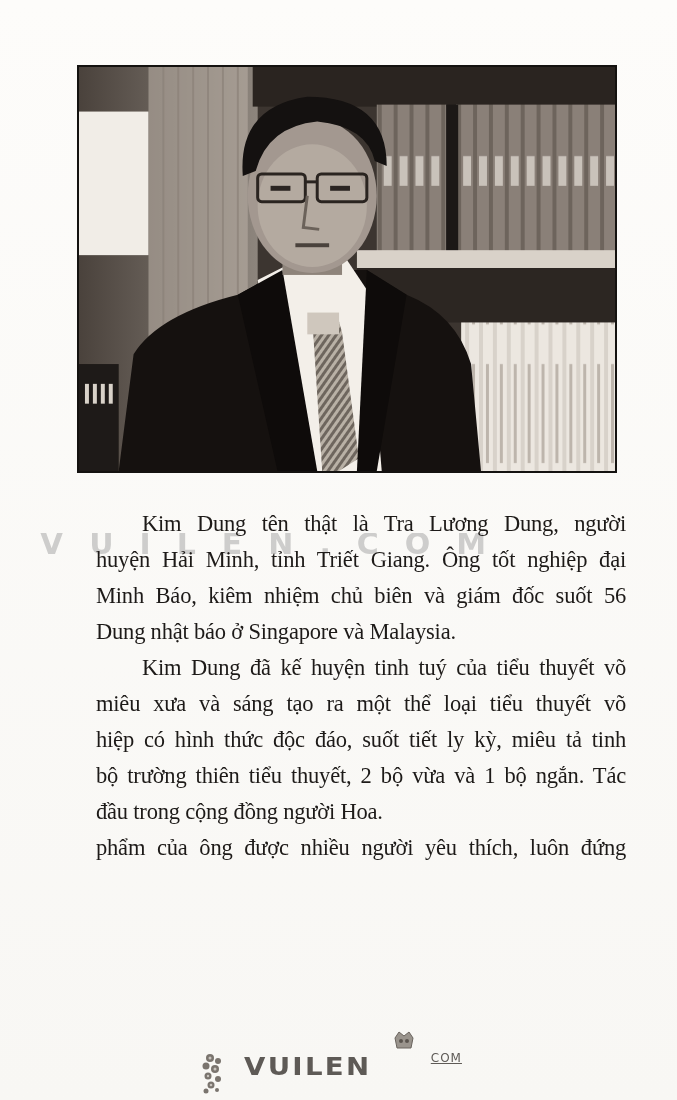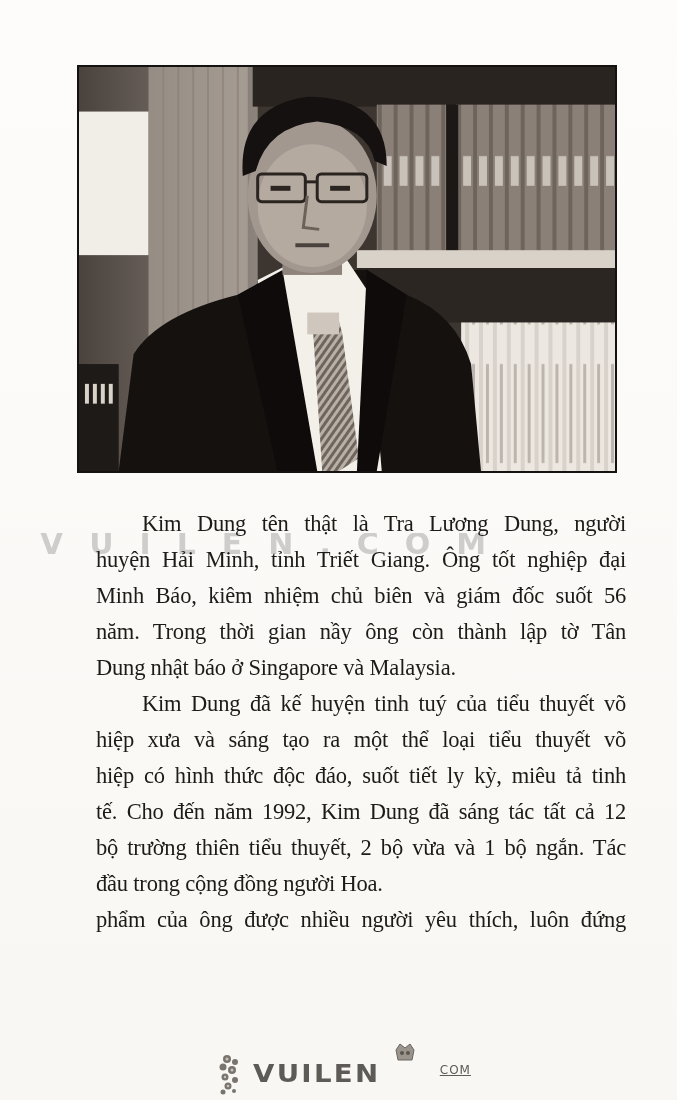--- a/index.html
+++ b/index.html
@@ -69,26 +69,26 @@
       font-weight: bold;
       font-size: 30px;
       letter-spacing: 26px;
       line-height: 22px;
       overflow: hidden;
       pointer-events: none;
     }
 
     .logo {
       position: absolute;
-      left: 215px;
+      left: 198px;
       top: 1052px;
       height: 44px;
       display: flex;
-      align-items: center;
-      gap: 4px;
+      align-items: flex-start;
+      gap: 12px;
     }
     .logo .flower {
       width: 34px; height: 42px;
     }
     .logo .brand {
       font-family: "DejaVu Sans", sans-serif;
       font-size: 24px;
       letter-spacing: 2px;
       color: #5e5a56;
       font-weight: bold;
@@ -101,21 +101,21 @@
       width: 22px; height: 20px;
       position: relative;
       top: -22px;
     }
     .logo .tld {
       font-family: "DejaVu Sans", sans-serif;
       font-size: 12px;
       color: #5e5a56;
       letter-spacing: 1px;
       line-height: 20px;
-      margin-left: 20px;
+      margin-left: 4px;
       position: relative;
       top: -4px;
       text-decoration: underline;
     }
   </style>
 </head>
 <body>
 
 <div class="page">
 
@@ -206,28 +206,26 @@
     </svg>
   </div>
 
   <div class="watermark-band">VUILEN.COM</div>
 
   <div class="bio">
     <p>
       <span class="line indent">Kim Dung tên thật là Tra Lương Dung, người</span>
       <span class="line">huyện Hải Minh, tỉnh Triết Giang. Ông tốt nghiệp đại</span>
       <span class="line">Minh Báo, kiêm nhiệm chủ biên và giám đốc suốt 56</span>
-      <span class="line">năm. Trong thời gian  nầy ông còn thành lập tờ Tân</span>
       <span class="line last">Dung nhật báo ở Singapore và Malaysia.</span>
     </p>
     <p>
       <span class="line indent">Kim Dung đã kế huyện tinh tuý của tiểu thuyết võ</span>
-      <span class="line">hiệp xưa và sáng tạo ra một thể loại tiểu thuyết võ</span>
+      <span class="line">miêu xưa và sáng tạo ra một thể loại tiểu thuyết võ</span>
       <span class="line">hiệp có hình thức độc đáo, suốt tiết ly kỳ, miêu tả tinh</span>
-      <span class="line">tế. Cho đến năm 1992, Kim Dung đã sáng tác tất cả 12</span>
       <span class="line">bộ trường thiên tiểu thuyết, 2 bộ vừa và 1 bộ ngắn. Tác</span>
       <span class="line last">đầu trong cộng đồng người Hoa.</span>
       <span class="line">phẩm của ông được nhiều người yêu thích, luôn đứng</span>
     </p>
   </div>
 
   <div class="logo">
     <svg class="flower" viewBox="0 0 34 42">
       <g fill="#7a746e">
         <circle cx="12" cy="6" r="4"></circle>

